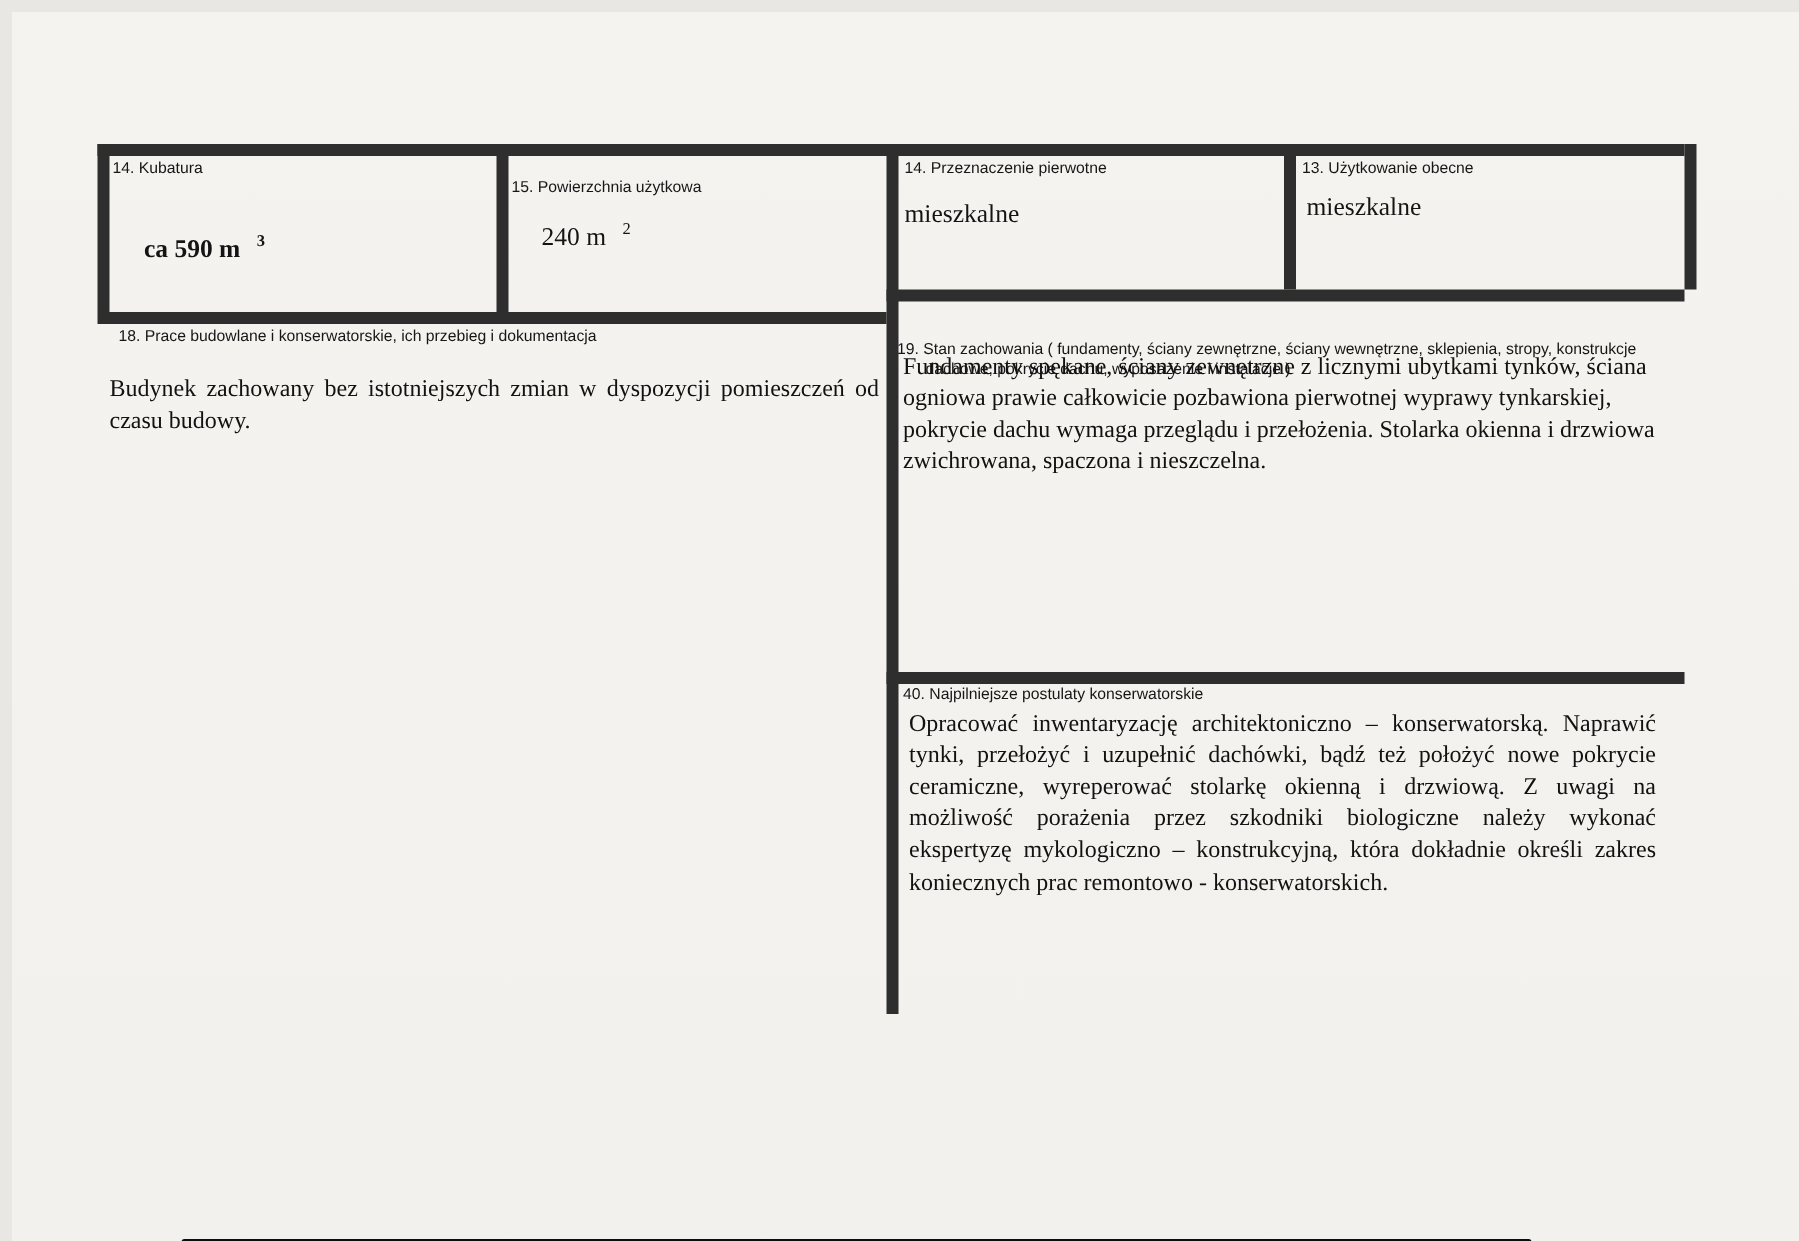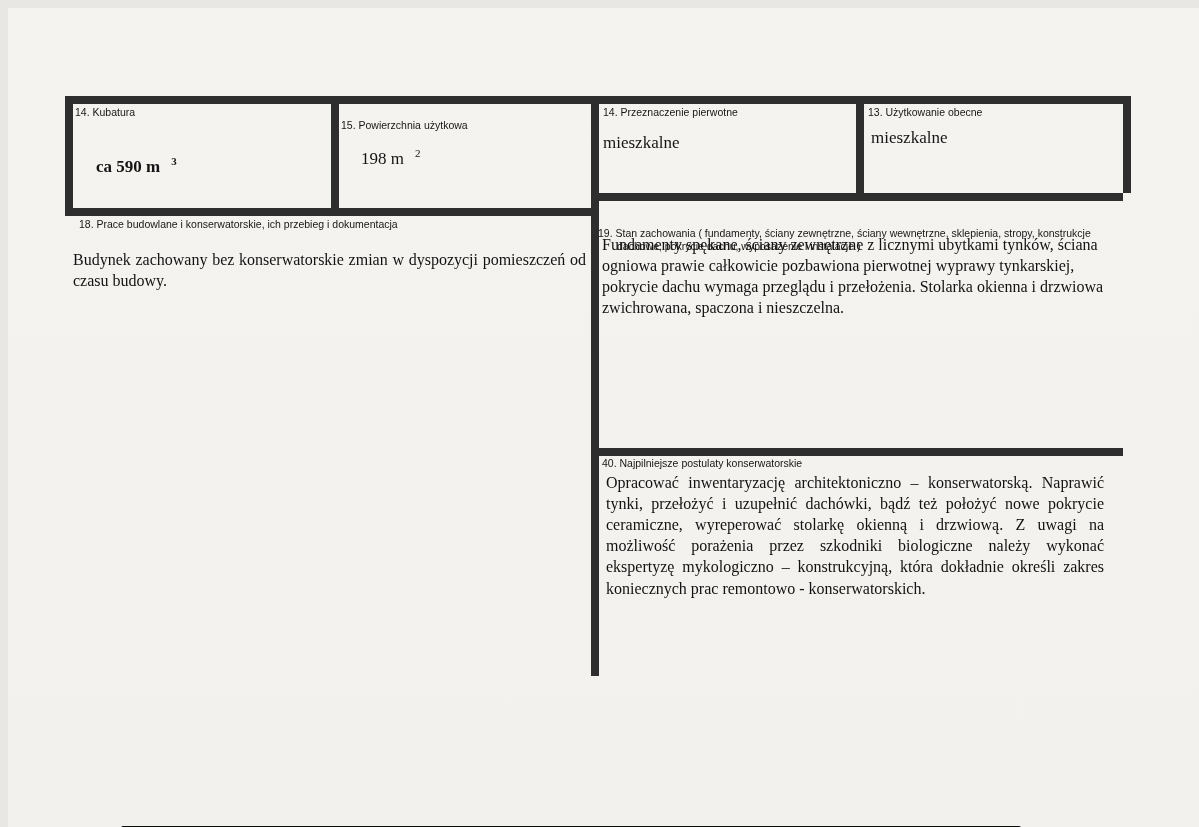--- a/index.html
+++ b/index.html
@@ -67,37 +67,37 @@
   <div>
     <div class="label" style="left:63px; top:94px;">14. Kubatura</div>
     <div class="value" style="left:80px; top:143px;font-weight:bold;">
       <span>ca 590 m</span><sup>3</sup>
     </div>
   </div>
 
   <div>
     <div class="label" style="left:329px; top:94px;margin-top:13px;">15. Powierzchnia użytkowa</div>
     <div class="value" style="left:345px; top:135px;">
-      <span>198 m</span><sup>2</sup>
+      <span>240 m</span><sup>2</sup>
     </div>
   </div>
 
   <div>
     <div class="label" style="left:591px; top:94px;">14. Przeznaczenie pierwotne</div>
     <div class="value" style="left:591px; top:121px;">mieszkalne</div>
   </div>
 
   <div>
     <div class="label" style="left:856px; top:94px;">13. Użytkowanie obecne</div>
     <div class="value" style="left:859px; top:116px;">mieszkalne</div>
   </div>
 
   <div>
     <div class="label" style="left:67px; top:206px;">18. Prace budowlane i konserwatorskie, ich przebieg i dokumentacja</div>
-    <div class="body-text justify" style="left:61px; top:237px; width:521px;">Budynek zachowany bez konserwatorskie zmian w dyspozycji pomieszczeń od czasu budowy.</div>
+    <div class="body-text justify" style="left:61px; top:237px; width:521px;">Budynek zachowany bez istotniejszych zmian w dyspozycji pomieszczeń od czasu budowy.</div>
   </div>
 
   <div>
     <div class="label wrap hang" style="left:590px; top:189px; width:517px;">19. Stan zachowania ( fundamenty, ściany zewnętrzne, ściany wewnętrzne, sklepienia, stropy, konstrukcje dachowe, pokrycie dachu, wyposażenie i instalacje )</div>
     <div class="body-text" style="left:590px; top:222px; width:514px;">Fundamenty spękane, ściany zewnętrzne z licznymi ubytkami tynków, ściana ogniowa prawie całkowicie pozbawiona pierwotnej wyprawy tynkarskiej, pokrycie dachu wymaga przeglądu i przełożenia. Stolarka okienna i drzwiowa zwichrowana, spaczona i nieszczelna.</div>
   </div>
 
   <div>
     <div class="label" style="left:590px; top:445px;">40. Najpilniejsze postulaty konserwatorskie</div>
     <div class="body-text" style="left:590px; top:456px; width:514px;">

